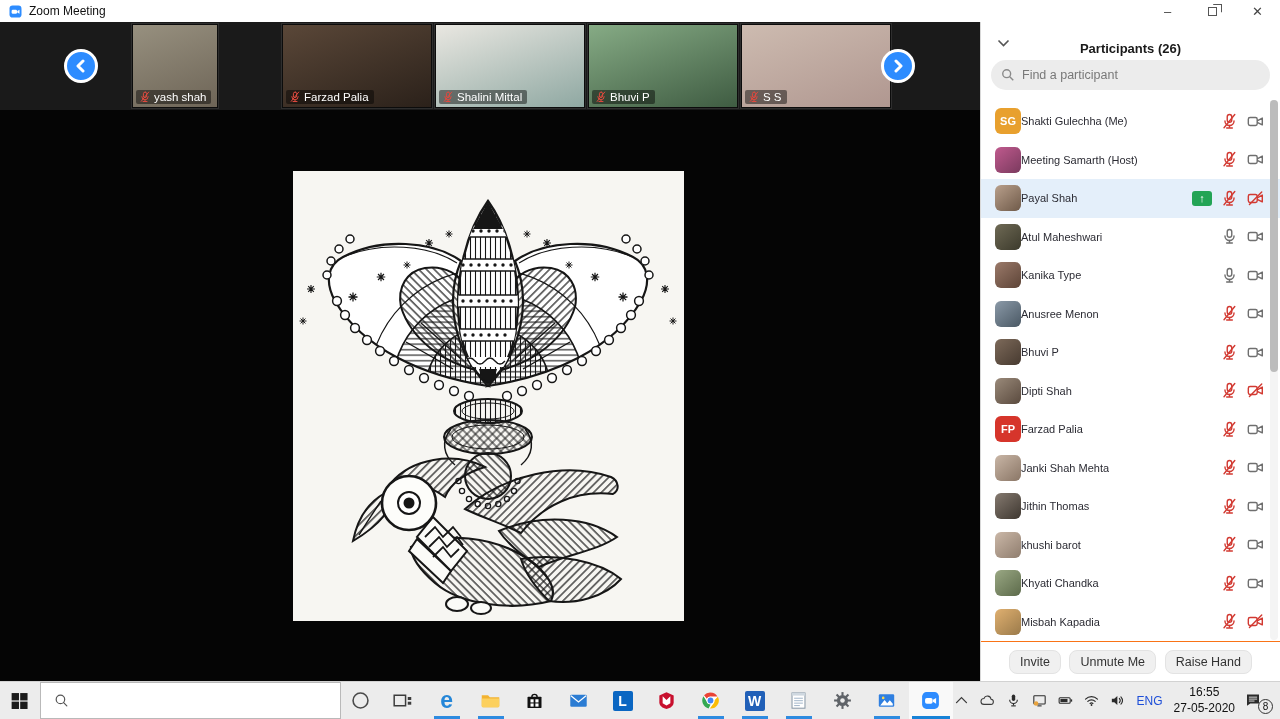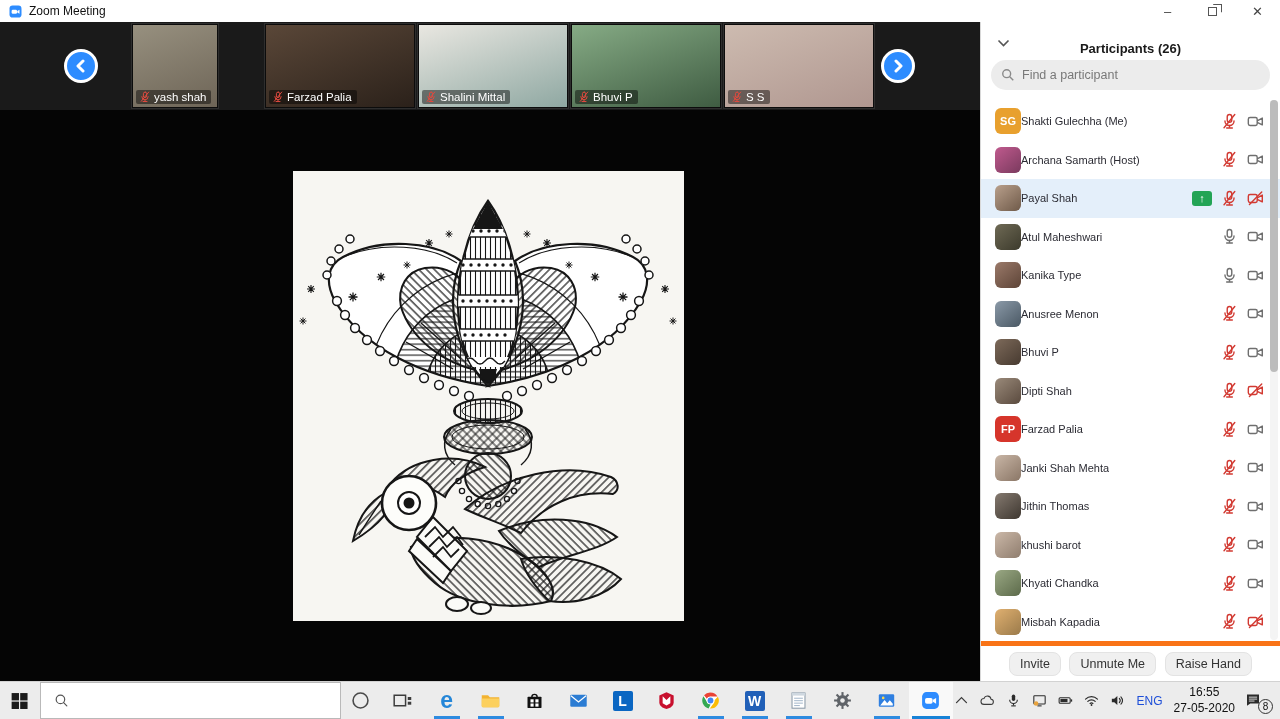--- a/index.html
+++ b/index.html
@@ -20,21 +20,21 @@
 
   
   .main { display:flex; height:659px; }
   .meeting { position:relative; width:980px; background:#060606; }
 
   
   .filmstrip { position:relative; height:88px; background:#1a1a1a; }
   .thumbs { position:absolute; left:132px; top:2px; display:flex; }
   .thumb { position:relative; width:150px; height:84px; border:1px solid #0c0c0c; outline:1px solid #2e2e2e; }
   .thumb.narrow { width:86px; }
-  .thumb:first-child { margin-right:44px; }
+  .thumb:first-child { margin-right:61px; }
   .thumb + .thumb { margin-left:3px; }
   .thumb-label { position:absolute; left:3px; bottom:3px; display:flex; align-items:center; gap:3px;
       background:rgba(0,0,0,0.45); padding:1px 5px 1px 3px; border-radius:2px; }
   .thumb-label .tname { color:#fff; font-size:11.5px; white-space:nowrap; }
   .mini-ic { width:12px; height:12px; color:#e04a3f; }
   .nav-btn { position:absolute; top:27px; width:34px; height:34px; border-radius:50%;
       background:#2d8cff; border:3px solid #fff; display:flex; align-items:center; justify-content:center; cursor:pointer; }
   .nav-btn svg { width:14px; height:14px; stroke:#fff; stroke-width:3; fill:none; stroke-linecap:round; stroke-linejoin:round; }
   .nav-left { left:64px; } .nav-right { left:881px; }
 
@@ -59,21 +59,21 @@
   .prow { height:38.5px; display:flex; align-items:center; padding:0 16px 0 14px; }
   .prow.highlight { background:#e4effa; }
   .avatar { width:26px; height:26px; border-radius:6px; flex:none;
       display:flex; align-items:center; justify-content:center; color:#fff; font-size:11px; font-weight:bold; }
   .pname { font-size:11px; color:#2b2b33; white-space:nowrap; overflow:hidden; }
   .picons { margin-left:auto; display:flex; align-items:center; gap:9px; }
   .picon { width:17px; height:17px; }
   .ic-gray { color:#6f6f6f; } .ic-red { color:#d23a32; }
   .share-badge { width:20px; height:15px; background:#23a455; border-radius:3px; color:#fff;
       font-size:11px; display:flex; align-items:center; justify-content:center; line-height:1; }
-  .p-foot { height:40px; border-top:5px solid #f97316; display:flex; align-items:center; justify-content:space-between; padding:0 28px; }
+  .p-foot { height:40px; border-top:1px solid #f97316; display:flex; align-items:center; justify-content:space-between; padding:0 28px; }
   .p-btn { background:#f0f0f0; border:1px solid #e3e3e3; border-radius:8px; padding:4px 10px; font-size:12.5px; color:#333;
       font-family:"Liberation Sans", sans-serif; cursor:pointer; }
   .p-scroll-track { position:absolute; right:2px; top:78px; width:8px; height:540px; background:#f4f4f4; border-radius:4px; }
   .p-scroll-thumb { position:absolute; right:2px; top:78px; width:8px; height:272px; background:#bcbcbc; border-radius:4px; cursor:pointer; }
 
   
   .taskbar { height:38px; background:#ececec; border-top:1px solid #d2d2d2; display:flex; align-items:stretch; }
   .tb-cell { width:44px; display:flex; align-items:center; justify-content:center; cursor:pointer; }
   .tb-cell svg { width:21px; height:21px; }
   .tb-search { width:330px; background:#fff; border:1px solid #b9b9b9; display:flex; align-items:center; padding-left:12px; gap:10px; }
@@ -538,21 +538,21 @@
               <svg class="picon ic-red" viewBox="0 0 18 18">
                 <use href="#ic-mic-off"></use>
               </svg>
               <svg class="picon ic-gray" viewBox="0 0 18 18">
                 <use href="#ic-cam"></use>
               </svg>
             </span>
   </div>
           <div class="prow">
     <div class="avatar" style="background: linear-gradient(140deg, rgb(192, 90, 142), rgb(122, 58, 94));"></div>
-    <span class="pname">Archana Samarth (Host)</span>
+    <span class="pname">Meeting Samarth (Host)</span>
     <span class="picons">
               <svg class="picon ic-red" viewBox="0 0 18 18">
                 <use href="#ic-mic-off"></use>
               </svg>
               <svg class="picon ic-gray" viewBox="0 0 18 18">
                 <use href="#ic-cam"></use>
               </svg>
             </span>
   </div>
           <div class="prow highlight">

